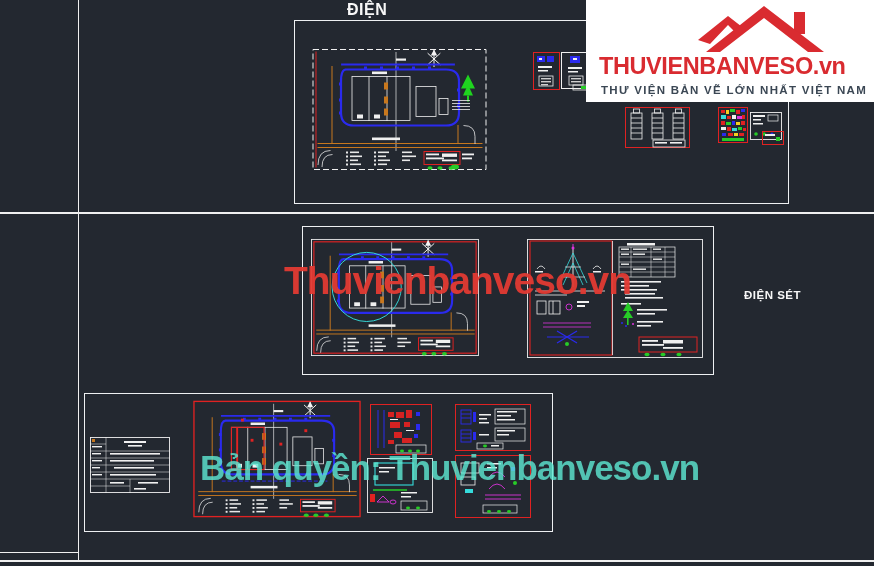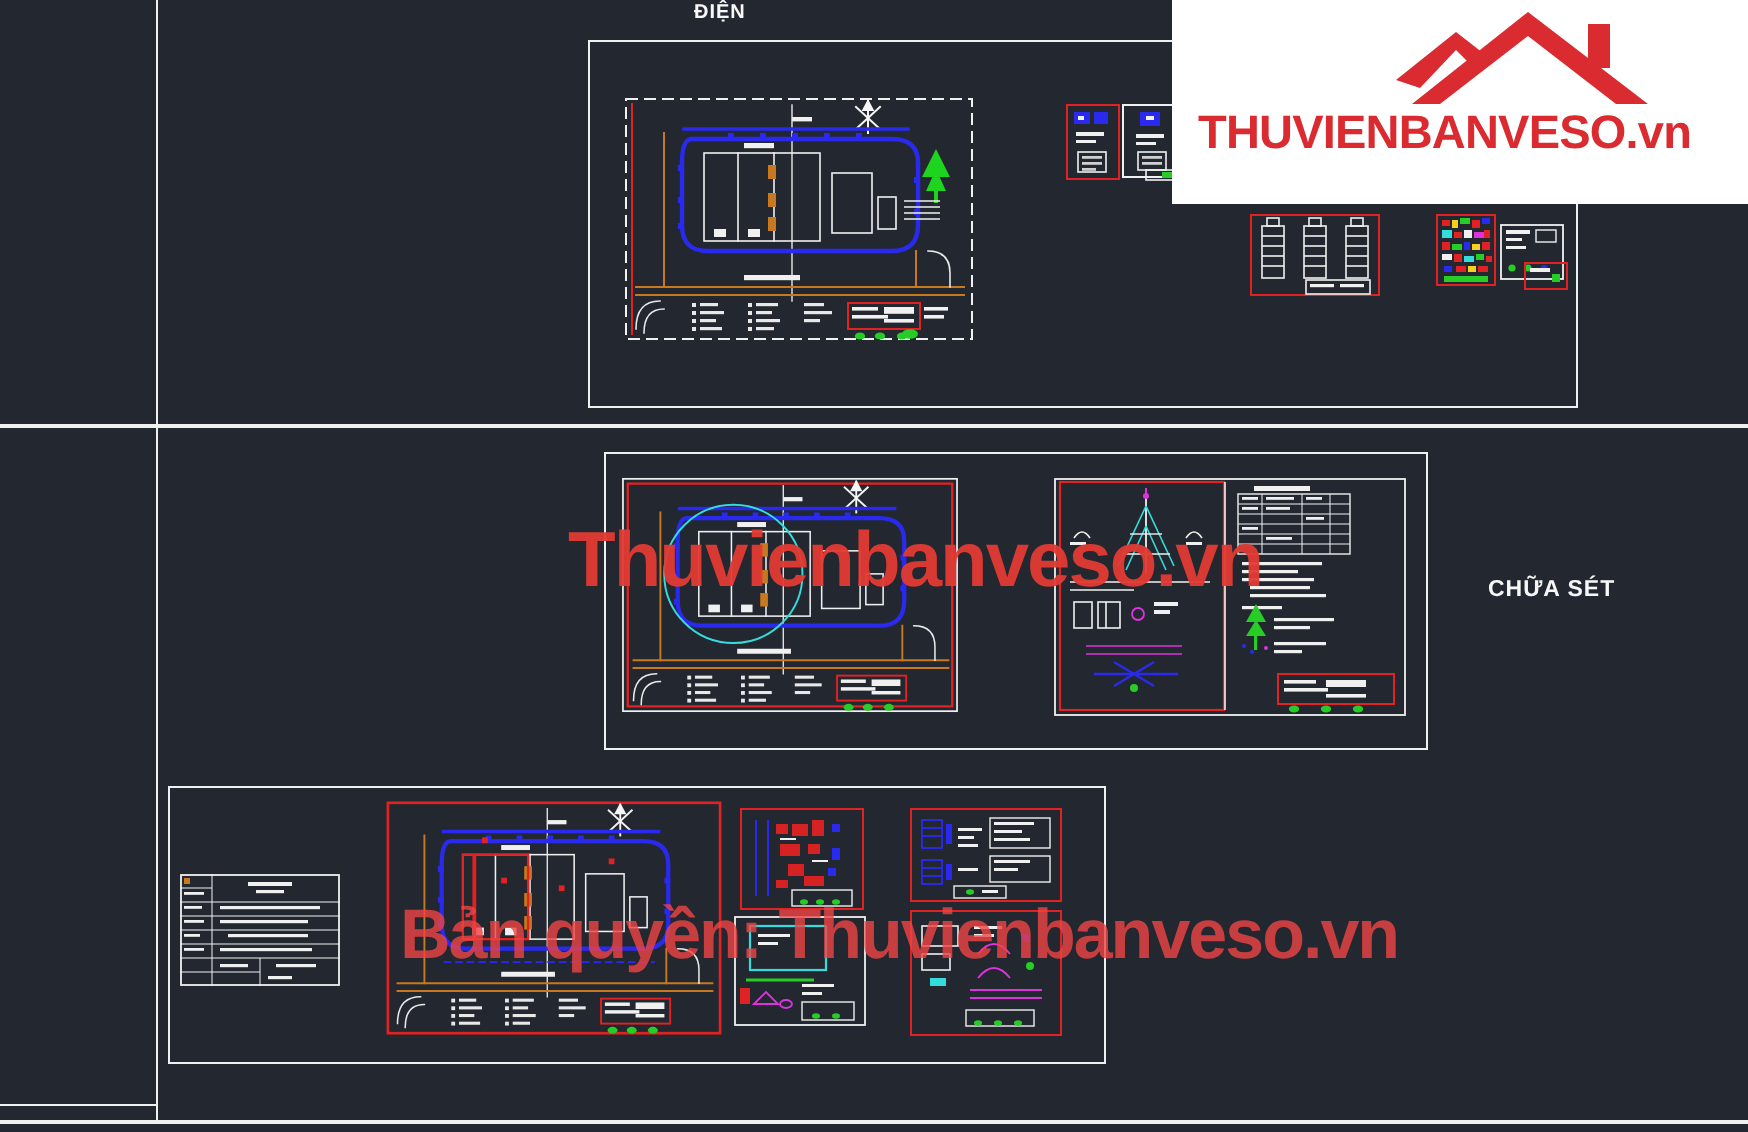--- a/index.html
+++ b/index.html
@@ -11,23 +11,23 @@
   .cadlabel{color:#f7f7f7;font-weight:bold;white-space:nowrap;letter-spacing:0.5px;}
   
   #logo{left:586px;top:0;width:288px;height:102px;background:#ffffff;}
   #logo .brand{position:absolute;left:13px;top:53px;font-size:23.5px;font-weight:800;
                color:#d92b30;letter-spacing:-0.4px;white-space:nowrap;}
   #logo .tagline{position:absolute;left:15px;top:84px;font-size:11.5px;font-weight:600;
                color:#3b4754;letter-spacing:1.3px;white-space:nowrap;}
   
   .wm-center{left:284px;top:259px;font-size:39px;font-weight:800;color:#e23a33;opacity:0.95;
              letter-spacing:-1px;white-space:nowrap;z-index:40;}
-  .wm-bottom{left:200px;top:448px;font-size:35px;font-weight:800;color:#ef4444;opacity:0.8;
+  .wm-bottom{left:200px;top:448px;font-size:35px;font-weight:800;color:#5eead4;opacity:0.8;
              letter-spacing:-1px;white-space:nowrap;z-index:40;}
-  #label-dien{left:347px;top:1px;font-size:10px;}
+  #label-dien{left:347px;top:1px;font-size:16px;}
   #label-chongset{left:744px;top:289px;font-size:11.5px;}
   #label-nuoc{left:588px;top:455px;font-size:11.5px;z-index:45;}
   svg{display:block;}
 </style>
 </head>
 <body>
 
 <div id="screen">
 
   <svg width="0" height="0" class="abs" aria-hidden="true">
@@ -261,21 +261,21 @@
       <circle cx="14" cy="22" r="1.8" fill="#27cc27"></circle>
     <circle cx="22" cy="22" r="1.6" fill="#2a2aee"></circle>
   </svg>
 
   <div class="abs" style="left:762px;top:131px;width:20px;height:12px;border:1px solid #e02222;">
     <div class="abs" style="left:2px;top:2px;width:10px;height:2px;background:#f0f0f0;"></div>
     <div class="abs" style="left:13px;top:5px;width:4px;height:4px;background:#27cc27;"></div>
   </div>
 
   <div class="abs frame" style="left:302px;top:226px;width:410px;height:147px;"></div>
-  <div class="abs cadlabel" id="label-chongset">CHỮA SÉT</div>
+  <div class="abs cadlabel" id="label-chongset">ĐIỆN SÉT</div>
 
   <svg class="abs" style="left:311px;top:237px;" width="168" height="121" viewBox="0 0 175 122">
     <rect x="0.5" y="0.5" width="174" height="121" fill="none" stroke="#f0f0f0" stroke-width="0.9"></rect>
     <rect x="3" y="3" width="169" height="116" fill="none" stroke="#e02222" stroke-width="1.2"></rect>
     <use href="#plan-base"></use>
     <circle cx="58" cy="50" r="36" fill="none" stroke="#35dcdc" stroke-width="1"></circle>
   </svg>
 
   <svg class="abs" style="left:527px;top:239px;" width="176" height="119" viewBox="0 0 176 119">
     <rect x="0.5" y="0.5" width="175" height="118" fill="none" stroke="#f0f0f0" stroke-width="0.9"></rect>
@@ -548,18 +548,19 @@
       </g>
   </svg>
 
   <div class="abs" id="logo">
     <svg class="abs" style="left:112px;top:2px;" width="132" height="54" viewBox="0 0 132 54">
       <rect x="96" y="10" width="11" height="22" fill="#d92b30"></rect>
       <path d="M0 38 L30 14 L48 28 L40 33 L30 23 L12 42 Z" fill="#d92b30"></path>
       <path d="M8 50 L66 4 L126 50 L110 50 L66 16 L22 50 Z" fill="#d92b30"></path>
     </svg>
     <div class="brand"><span>THUVIENBANVESO</span><span>.vn</span></div>
+    <div class="tagline">THƯ VIỆN BẢN VẼ LỚN NHẤT VIỆT NAM</div>
   </div>
 
   <div class="abs wm-center">Thuvienbanveso.vn</div>
   <div class="abs wm-bottom">Bản quyền: Thuvienbanveso.vn</div>
 
 </div>
 
 </body></html>

